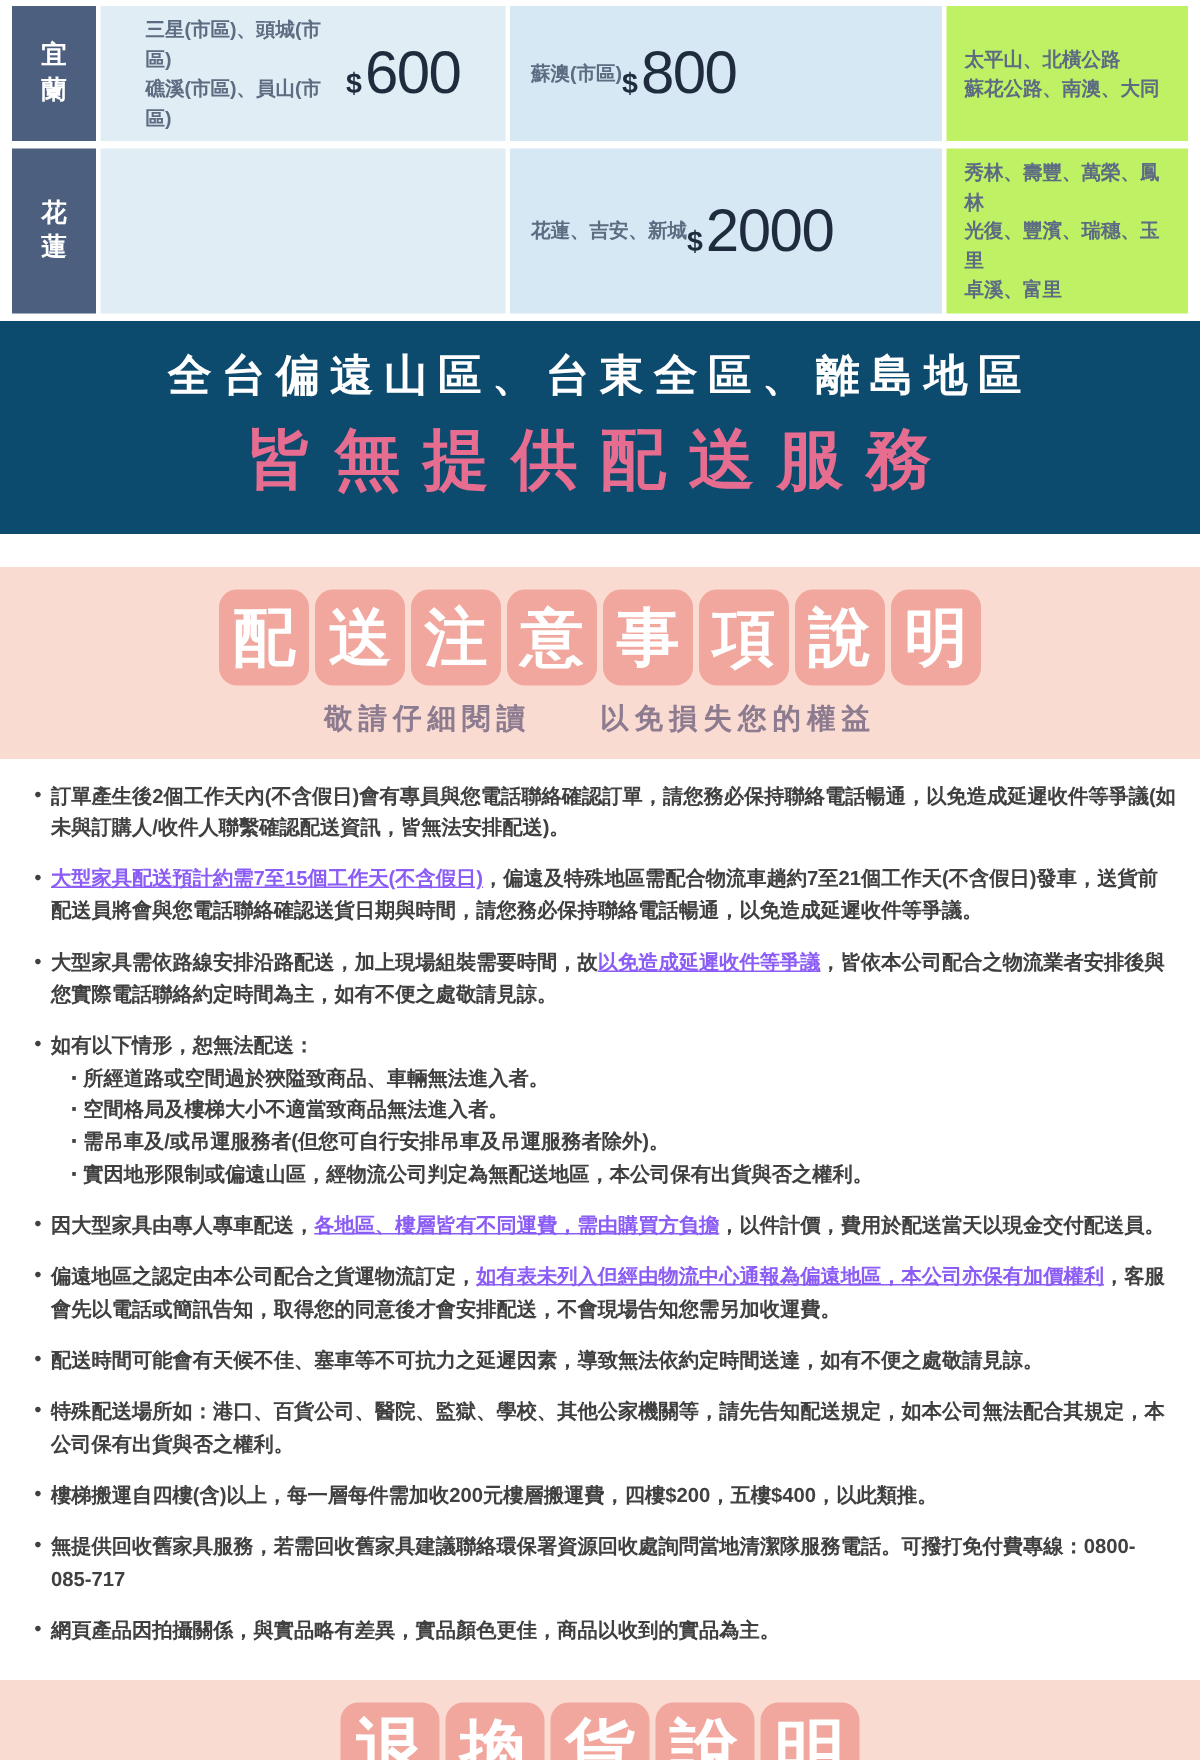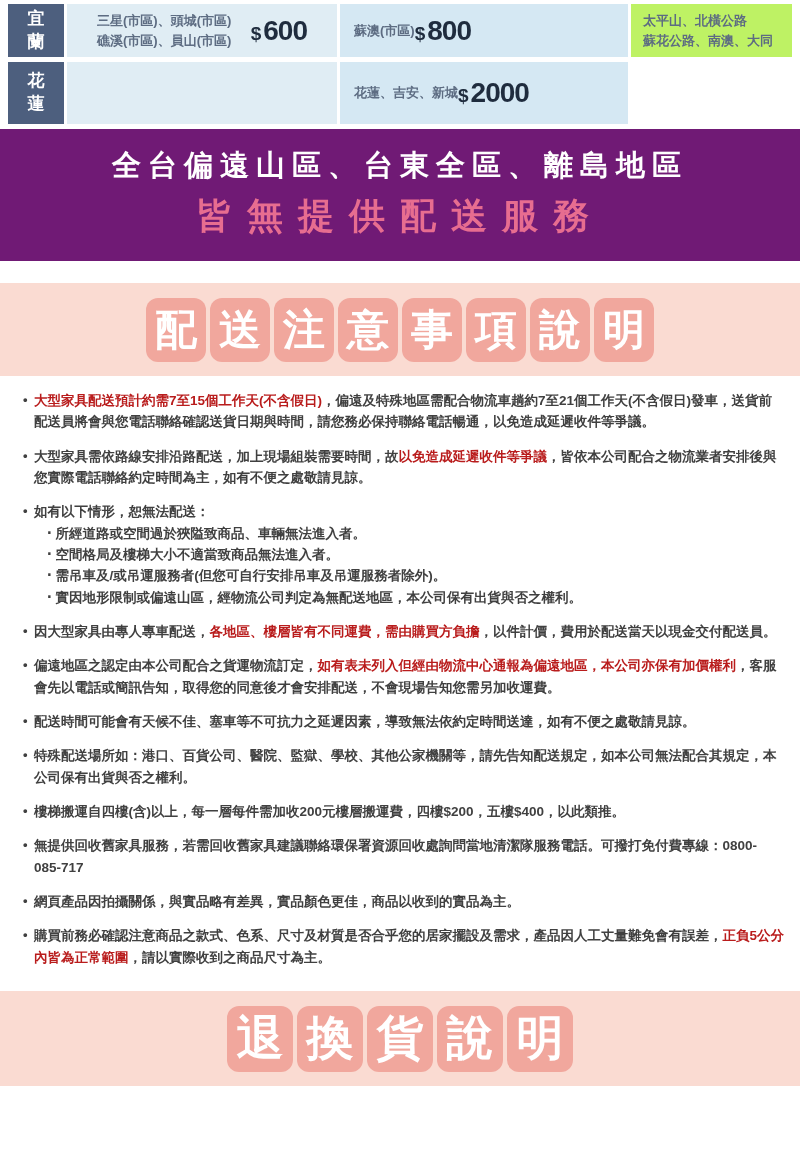--- a/index.html
+++ b/index.html
@@ -27,32 +27,32 @@
   .cell-c { flex:1 1 auto;  background:#bef264; padding:6px 12px; }
   .row-1 .fee-cell { min-height:53px; }
   .row-2 .fee-cell { min-height:62px; }
   .row-2 .region-label { min-height:62px; }
   .areas {
     color:#5d6c82; font-size:13px; line-height:1.5;
     white-space:pre-line; font-weight:bold;
   }
   .price { color:#1f2c3e; display:flex; align-items:baseline; white-space:nowrap; }
   .price .sym { font-size:19px; font-weight:bold; margin-right:2px; }
-  .price .num { font-size:28px; font-weight:bold; letter-spacing:-1px; line-height:1; }
+  .price .num { font-size:40px; font-weight:normal; letter-spacing:-1px; line-height:1; }
 
   
   .no-delivery-banner {
-    background:#701a75; text-align:center;
+    background:#0c4a6e; text-align:center;
     padding:17px 0 20px 0; margin-top:0;
   }
   .no-delivery-banner .line1 {
     color:#ffffff; font-size:29px; font-weight:bold; letter-spacing:7px;
   }
   .no-delivery-banner .line2 {
-    color:#e76d90; font-size:36px; font-weight:bold; letter-spacing:15px; margin-top:6px;
+    color:#e76d90; font-size:44px; font-weight:bold; letter-spacing:15px; margin-top:6px;
   }
 
   
   .section-gap { height:22px; }
   .boxed-header { background:#fadbd2; text-align:center; padding:15px 0 14px 0; }
   .letters { display:flex; justify-content:center; gap:4px; }
   .letter-box {
     background:#f1a79d; color:#ffffff; border-radius:12px;
     display:inline-flex; align-items:center; justify-content:center;
     font-weight:bold;
@@ -68,21 +68,21 @@
   .notes { list-style:none; padding:14px 16px 10px 25px; }
   .notes li {
     position:relative; padding-left:9px;
     font-size:13.5px; line-height:1.58; margin-bottom:13px;
     font-weight:bold; color:#404040;
   }
   .notes li::before {
     content:"•"; position:absolute; left:-2px; top:0;
     color:#404040; font-size:13px;
   }
-  .notes .red { color:#b91c1c; font-weight:bold; }
+  .notes .red { color:#8b5cf6; font-weight:bold;text-decoration:underline; }
   .subs { padding-left:13px; }
   .sub-item { font-size:13.5px; line-height:1.58; font-weight:bold; color:#404040; }
 </style>
 </head>
 <body>
 
 <div class="fee-table">
   <div class="fee-row row-1">
     <div class="region-label">宜
 蘭</div>
@@ -112,20 +112,25 @@
     <div class="fee-cell cell-a">
       <div class="areas"></div>
     </div>
     <div class="fee-cell cell-b">
       <div class="areas">花蓮、吉安、新城</div>
       <div class="price">
         <span class="sym">$</span>
           <span class="num">2000</span>
       </div>
     </div>
+    <div class="fee-cell cell-c">
+      <div class="areas">秀林、壽豐、萬榮、鳳林
+光復、豐濱、瑞穗、玉里
+卓溪、富里</div>
+    </div>
   </div>
 </div>
 
 <div class="no-delivery-banner">
   <div class="line1">全台偏遠山區、台東全區、離島地區</div>
   <div class="line2">皆無提供配送服務</div>
 </div>
 
 <div class="section-gap"></div>
 
@@ -133,39 +138,40 @@
   <div class="letters notice-title">
       <span class="letter-box">配</span>
       <span class="letter-box">送</span>
       <span class="letter-box">注</span>
       <span class="letter-box">意</span>
       <span class="letter-box">事</span>
       <span class="letter-box">項</span>
       <span class="letter-box">說</span>
       <span class="letter-box">明</span>
     </div>
+  <div class="header-subtitle">敬請仔細閱讀　　以免損失您的權益</div>
 </div>
 
 <ul class="notes">
+    <li><span>訂單產生後2個工作天內(不含假日)會有專員與您電話聯絡確認訂單，請您務必保持聯絡電話暢通，以免造成延遲收件等爭議(如未與訂購人/收件人聯繫確認配送資訊，皆無法安排配送)。</span></li>
     <li><span class="red">大型家具配送預計約需7至15個工作天(不含假日)</span><span>，偏遠及特殊地區需配合物流車趟約7至21個工作天(不含假日)發車，送貨前配送員將會與您電話聯絡確認送貨日期與時間，請您務必保持聯絡電話暢通，以免造成延遲收件等爭議。</span></li>
     <li><span>大型家具需依路線安排沿路配送，加上現場組裝需要時間，故</span><span class="red">以免造成延遲收件等爭議</span><span>，皆依本公司配合之物流業者安排後與您實際電話聯絡約定時間為主，如有不便之處敬請見諒。</span></li>
     <li><span>如有以下情形，恕無法配送：</span><div class="subs">
         <div class="sub-item">‧ 所經道路或空間過於狹隘致商品、車輛無法進入者。</div>
         <div class="sub-item">‧ 空間格局及樓梯大小不適當致商品無法進入者。</div>
         <div class="sub-item">‧ 需吊車及/或吊運服務者(但您可自行安排吊車及吊運服務者除外)。</div>
         <div class="sub-item">‧ 實因地形限制或偏遠山區，經物流公司判定為無配送地區，本公司保有出貨與否之權利。</div>
       </div></li>
     <li><span>因大型家具由專人專車配送，</span><span class="red">各地區、樓層皆有不同運費，需由購買方負擔</span><span>，以件計價，費用於配送當天以現金交付配送員。</span></li>
     <li><span>偏遠地區之認定由本公司配合之貨運物流訂定，</span><span class="red">如有表未列入但經由物流中心通報為偏遠地區，本公司亦保有加價權利</span><span>，客服會先以電話或簡訊告知，取得您的同意後才會安排配送，不會現場告知您需另加收運費。</span></li>
     <li><span>配送時間可能會有天候不佳、塞車等不可抗力之延遲因素，導致無法依約定時間送達，如有不便之處敬請見諒。</span></li>
     <li><span>特殊配送場所如：港口、百貨公司、醫院、監獄、學校、其他公家機關等，請先告知配送規定，如本公司無法配合其規定，本公司保有出貨與否之權利。</span></li>
     <li><span>樓梯搬運自四樓(含)以上，每一層每件需加收200元樓層搬運費，四樓$200，五樓$400，以此類推。</span></li>
     <li><span>無提供回收舊家具服務，若需回收舊家具建議聯絡環保署資源回收處詢問當地清潔隊服務電話。可撥打免付費專線：0800-085-717</span></li>
     <li><span>網頁產品因拍攝關係，與實品略有差異，實品顏色更佳，商品以收到的實品為主。</span></li>
-    <li><span>購買前務必確認注意商品之款式、色系、尺寸及材質是否合乎您的居家擺設及需求，產品因人工丈量難免會有誤差，</span><span class="red">正負5公分內皆為正常範圍</span><span>，請以實際收到之商品尺寸為主。</span></li>
   </ul>
 
 <div class="boxed-header">
   <div class="letters return-title">
       <span class="letter-box">退</span>
       <span class="letter-box">換</span>
       <span class="letter-box">貨</span>
       <span class="letter-box">說</span>
       <span class="letter-box">明</span>
     </div>

